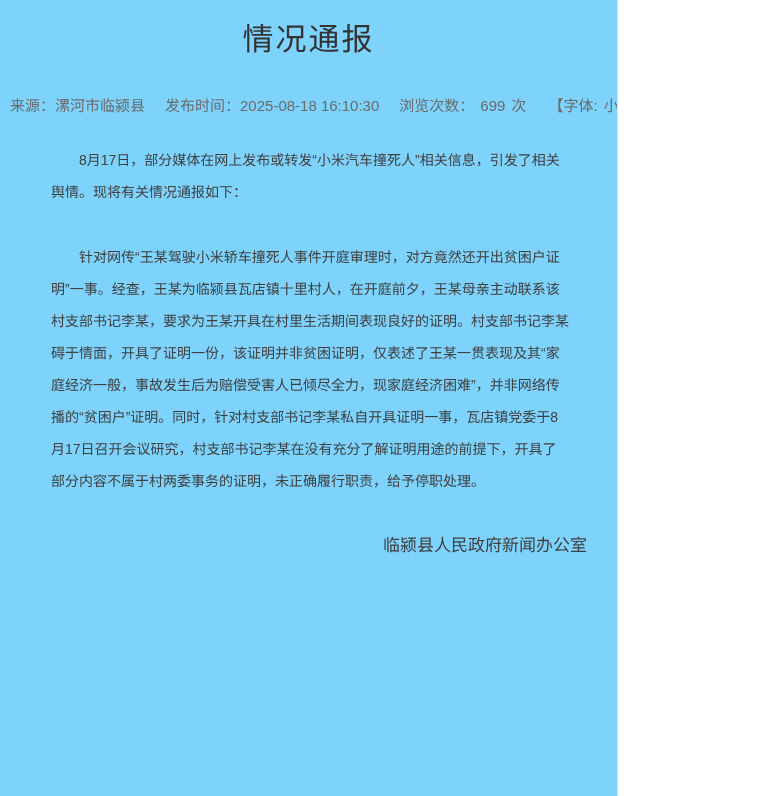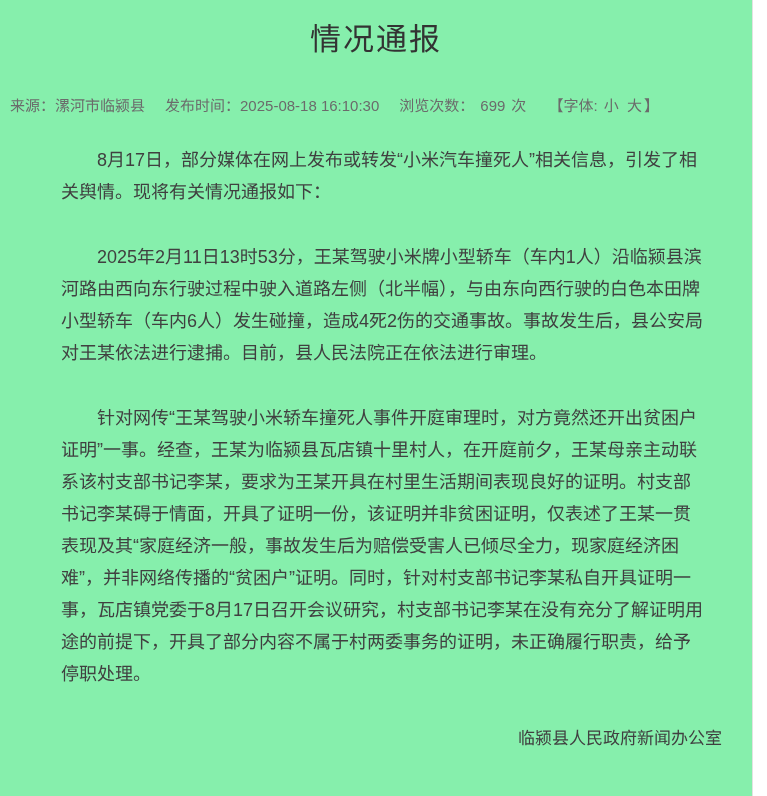--- a/index.html
+++ b/index.html
@@ -3,24 +3,24 @@
 <meta charset="utf-8">
 <style>
   html, body {
     margin: 0;
     padding: 0;
     background: #ffffff;
     font-family: "Liberation Sans", sans-serif;
   }
   .page {
     position: relative;
-    width: 753px;
+    width: 618px;
     height: 796px;
     box-sizing: border-box;
-    background: #86efac;
+    background: #7dd3fc;
     border-right: 1px solid #e2e2e2;
     overflow: hidden;
   }
   .title {
     margin: 0;
     padding-top: 20px;
     text-align: center;
     font-size: 31px;
     line-height: 40px;
     font-weight: 400;
@@ -41,22 +41,22 @@
   .font-ctrl {
     cursor: pointer;
     margin: 0 2px;
     color: #6b6b6b;
   }
   .article {
     margin-top: 30px;
     padding: 0 47px 0 45px;
   }
   .article p {
-    margin: 0 0 33px 16px;
-    font-size: 18px;
+    margin: 0 0 33px 6px;
+    font-size: 14px;
     line-height: 32px;
     color: #404040;
     text-indent: 2em;
     text-align: left;
   }
   .signature {
     margin-top: 10px;
     padding-right: 30px;
     text-align: right;
     font-size: 17px;
@@ -72,19 +72,18 @@
   <h1 class="title">情况通报</h1>
 
   <div class="meta">
     <span class="seg">来源：漯河市临颍县</span><span class="seg">发布时间：2025-08-18 16:10:30</span><span class="seg"><span>浏览次数：</span><span class="views-count">699</span><span class="views-unit">次</span></span><span class="seg"><span>【字体:</span>
       <span class="font-ctrl">小</span>
       <span class="font-ctrl">大</span><span>】</span></span>
   </div>
 
   <div class="article">
     <p>8月17日，部分媒体在网上发布或转发“小米汽车撞死人”相关信息，引发了相关舆情。现将有关情况通报如下：</p>
-    <p>2025年2月11日13时53分，王某驾驶小米牌小型轿车（车内1人）沿临颍县滨河路由西向东行驶过程中驶入道路左侧（北半幅），与由东向西行驶的白色本田牌小型轿车（车内6人）发生碰撞，造成4死2伤的交通事故。事故发生后，县公安局对王某依法进行逮捕。目前，县人民法院正在依法进行审理。</p>
     <p>针对网传“王某驾驶小米轿车撞死人事件开庭审理时，对方竟然还开出贫困户证明”一事。经查，王某为临颍县瓦店镇十里村人，在开庭前夕，王某母亲主动联系该村支部书记李某，要求为王某开具在村里生活期间表现良好的证明。村支部书记李某碍于情面，开具了证明一份，该证明并非贫困证明，仅表述了王某一贯表现及其“家庭经济一般，事故发生后为赔偿受害人已倾尽全力，现家庭经济困难”，并非网络传播的“贫困户”证明。同时，针对村支部书记李某私自开具证明一事，瓦店镇党委于8月17日召开会议研究，村支部书记李某在没有充分了解证明用途的前提下，开具了部分内容不属于村两委事务的证明，未正确履行职责，给予停职处理。</p>
   </div>
 
   <div class="signature">临颍县人民政府新闻办公室</div>
 
 </div>
 
 </body></html>

